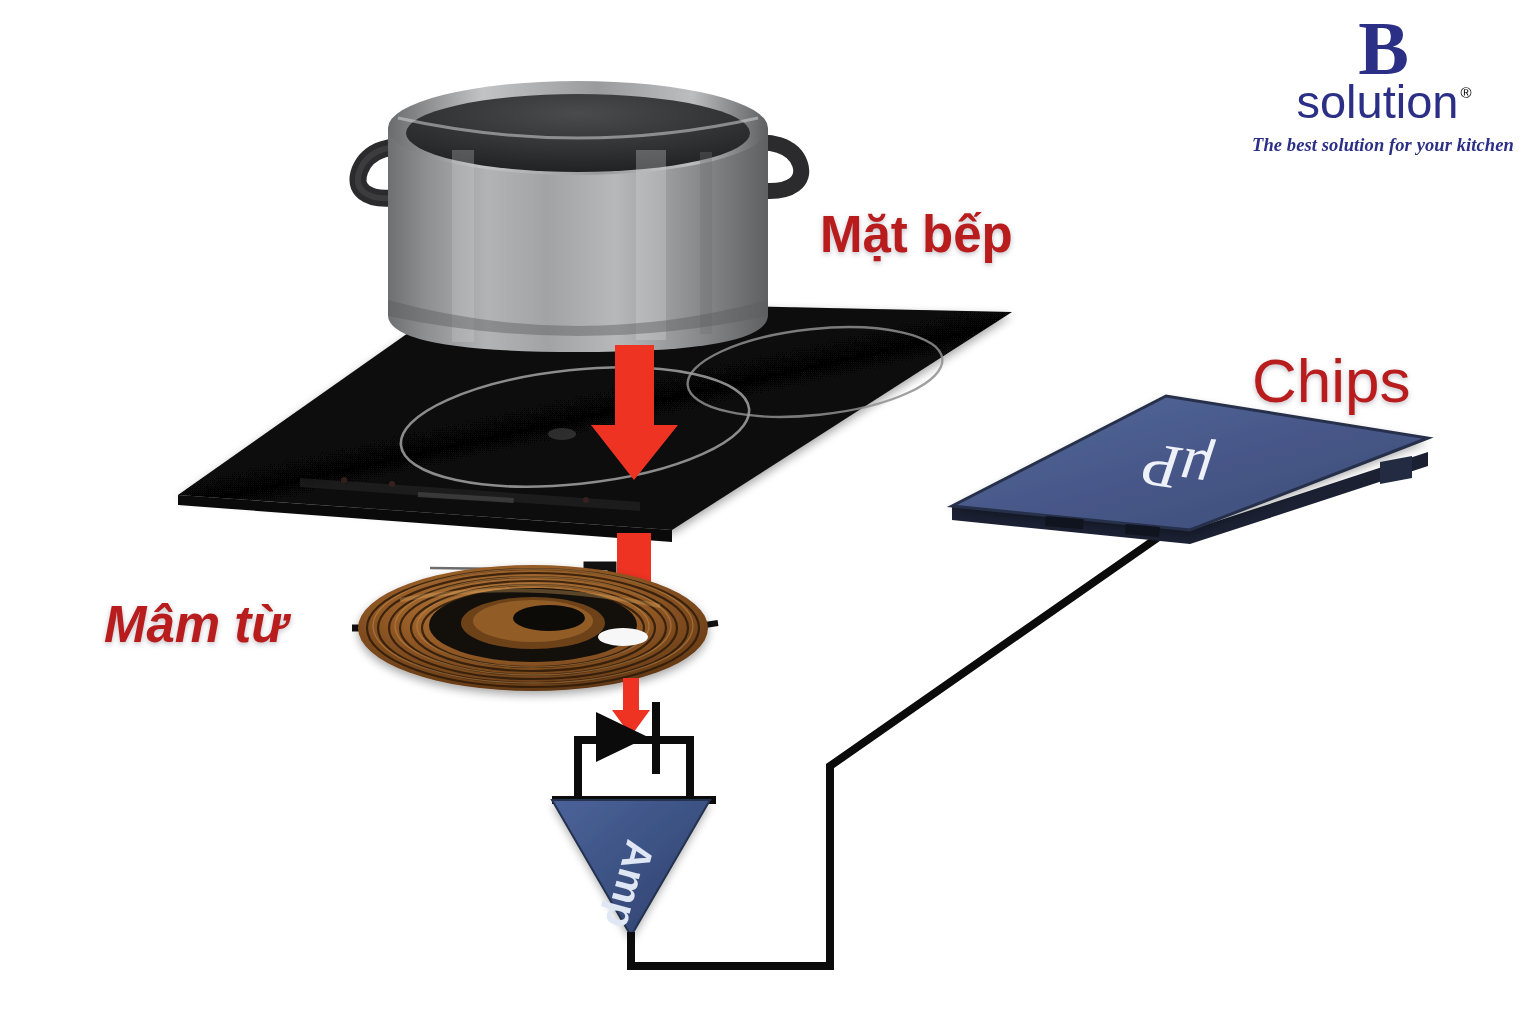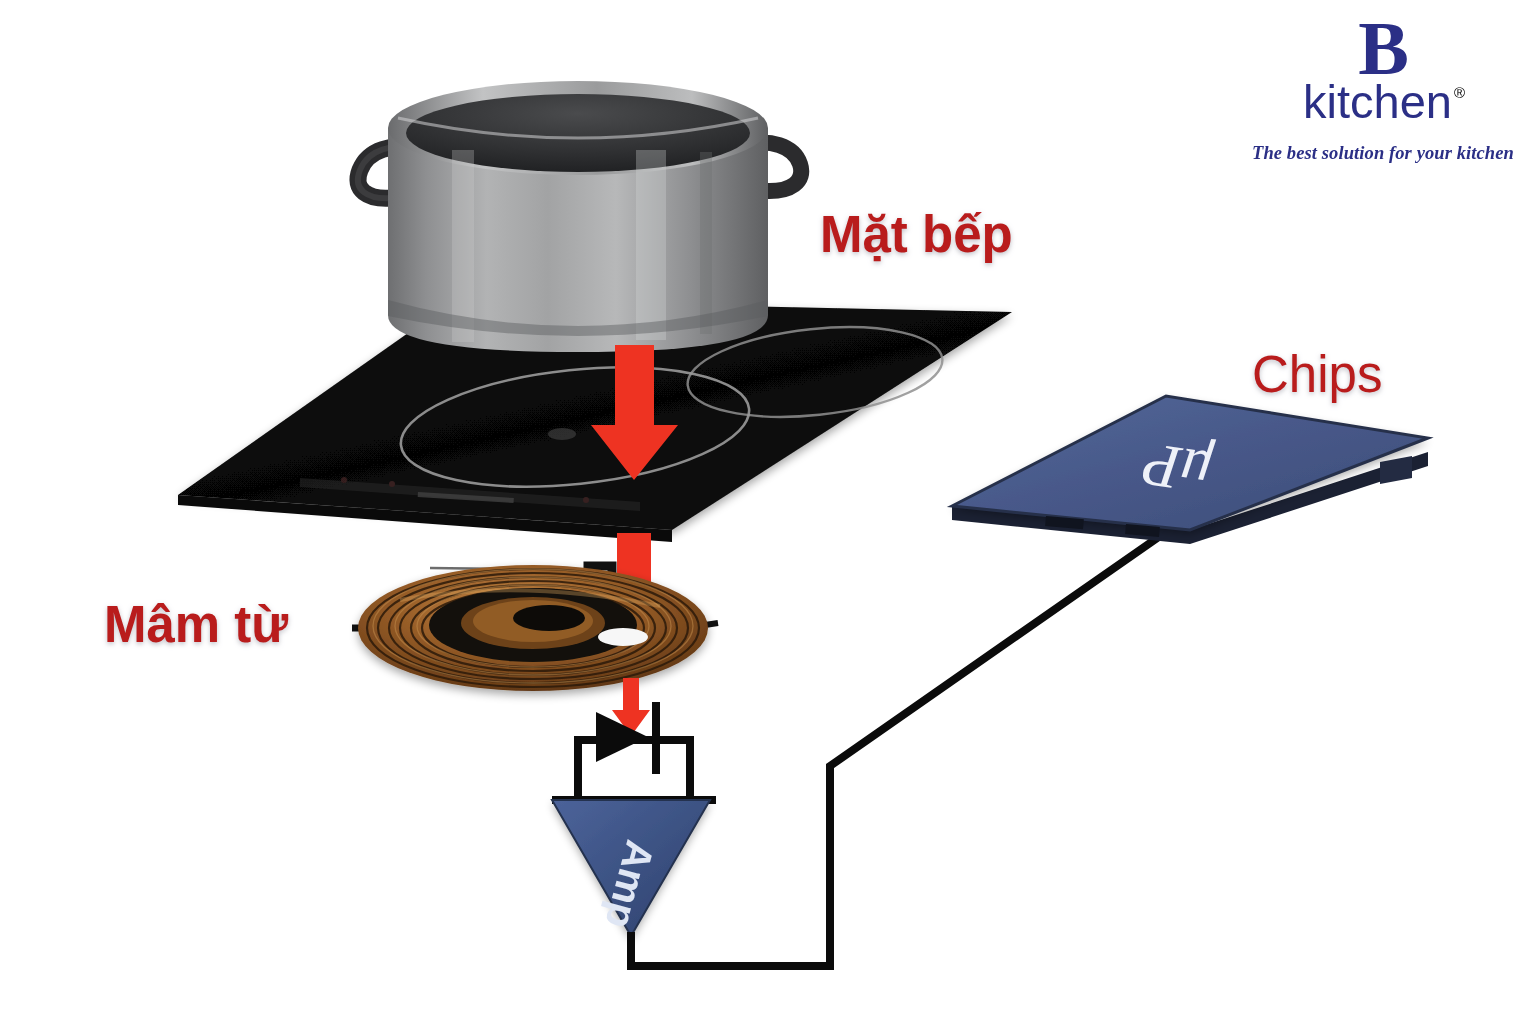--- a/index.html
+++ b/index.html
@@ -7,30 +7,30 @@
   #stage{position:relative;width:1536px;height:1024px;background:#ffffff;}
 
   
   .logo{position:absolute;left:1240px;top:14px;width:286px;text-align:center;}
   .logo-b{font-family:"Liberation Serif",serif;font-weight:bold;font-size:76px;line-height:0.92;
           color:#2b2f86;letter-spacing:-1px;}
   .logo-word{font-family:"Liberation Sans",sans-serif;font-size:47px;line-height:1.0;
              color:#2b2f86;letter-spacing:0px;margin-top:-6px;position:relative;display:inline-block;}
   .logo-reg{font-size:15px;vertical-align:super;position:relative;top:-14px;left:2px;}
   .logo-tag{font-family:"Liberation Serif",serif;font-style:italic;font-weight:bold;
-            font-size:18.5px;color:#2b2f86;margin-top:18px;letter-spacing:0.1px;}
+            font-size:18.5px;color:#2b2f86;margin-top:10px;letter-spacing:0.1px;}
 
   
   .lbl{position:absolute;color:#b91c1c;font-weight:bold;white-space:nowrap;
        font-family:"Liberation Sans",sans-serif;
        text-shadow:0 2px 5px rgba(170,170,180,0.75), 0 1px 1px rgba(255,255,255,0.9);}
   #lbl-cooktop{left:820px;top:205px;font-size:51px;}
-  #lbl-coil{left:104px;top:595px;font-size:51px;}
+  #lbl-coil{left:104px;top:595px;font-size:51px;font-style:italic;}
   #lbl-board{left:258px;top:876px;font-size:51px;}
-  #lbl-chips{left:1252px;top:345px;font-size:51px;font-weight:normal;}
+  #lbl-chips{left:1252px;top:345px;font-size:62px;font-weight:normal;}
 
   
   #scene{position:absolute;left:0;top:0;width:1536px;height:1024px;}
 </style>
 </head>
 <body>
 
 <div id="stage">
 
   <svg id="scene" viewBox="0 0 1536 1024">
@@ -230,18 +230,18 @@
     </g>
   </svg>
 
   <div class="lbl" id="lbl-cooktop">Mặt bếp</div>
   <div class="lbl" id="lbl-coil">Mâm từ</div>
   <div class="lbl" id="lbl-chips">Chips</div>
 
   <div class="logo">
     <div class="logo-b">B</div>
     <div>
-      <span class="logo-word">kitchen</span><span class="logo-reg">®</span>
+      <span class="logo-word">solution</span><span class="logo-reg">®</span>
     </div>
     <div class="logo-tag">The best solution for your kitchen</div>
   </div>
 
 </div>
 
 </body></html>

